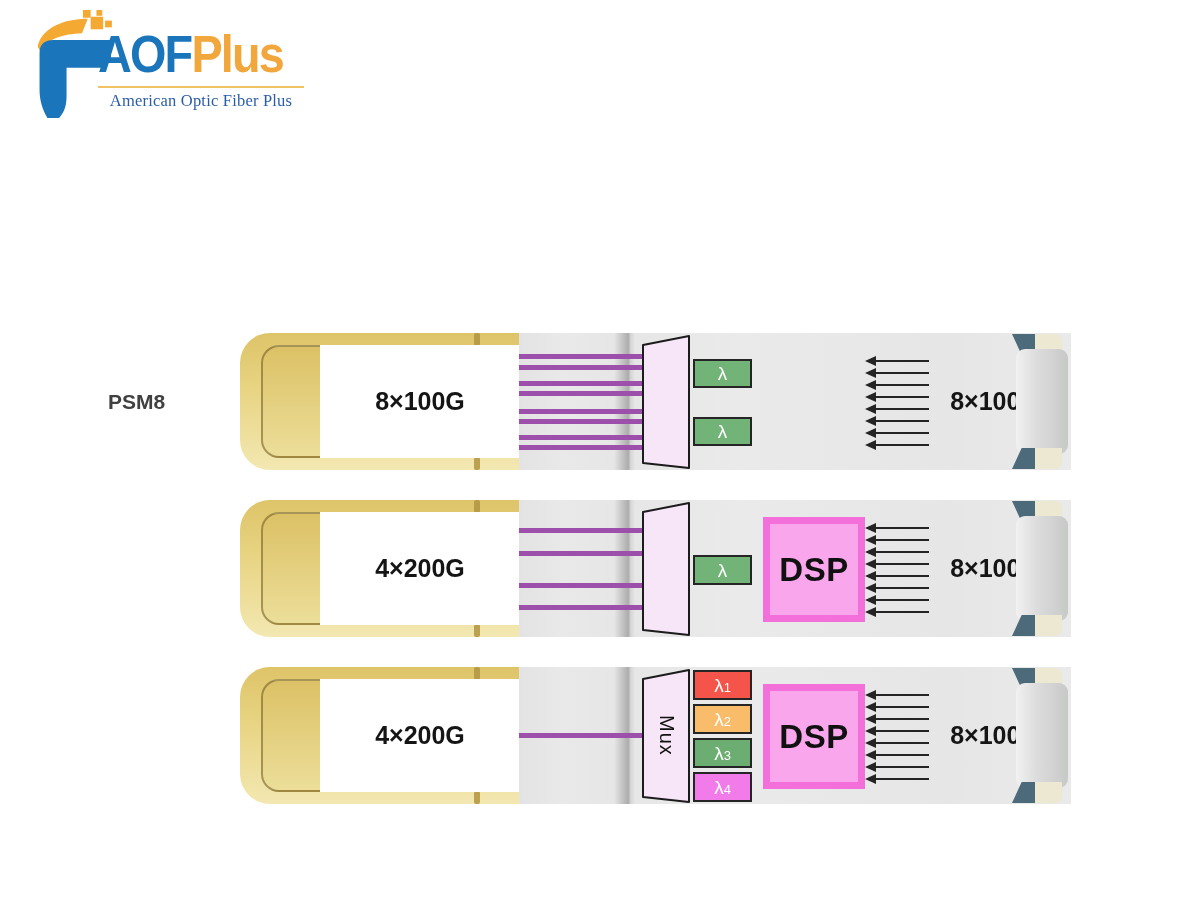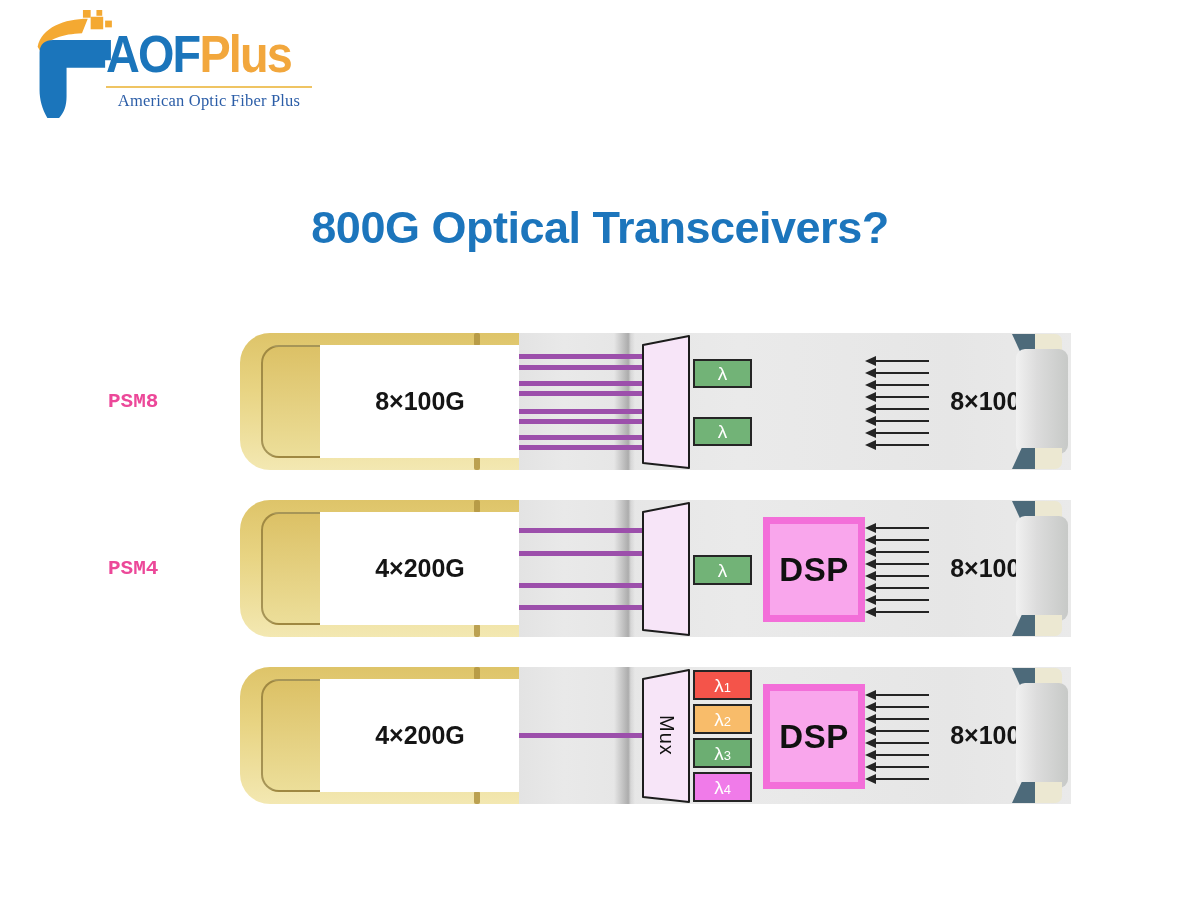--- a/index.html
+++ b/index.html
@@ -4,40 +4,40 @@
 <style>
   html,body { margin:0; padding:0; background:#ffffff; }
   .canvas {
     position:relative; width:1200px; height:900px; background:#ffffff;
     font-family:"Liberation Sans", sans-serif; overflow:hidden;
   }
 
   
   .logo { position:absolute; left:22px; top:6px; width:300px; height:115px; }
   .logo-mark { position:absolute; left:0; top:4px; }
-  .logo-text { position:absolute; left:84px; top:18px; width:215px; }
+  .logo-text { position:absolute; left:76px; top:18px; width:215px; }
   .brand { font-size:52px; font-weight:700; letter-spacing:-2px; line-height:60px;
            transform:scaleX(.9); transform-origin:left center; white-space:nowrap; }
   .brand-aof  { color:#1B75BB; }
   .brand-plus { color:#F2A73D; }
   .brand-rule { height:2px; background:#EFC463; width:206px; margin:2px 0 3px 0; }
   .tagline { font-family:"Liberation Serif", serif; font-size:16.5px; color:#2B5DA7;
              letter-spacing:.2px; text-align:center; width:206px; }
 
   
   .title { position:absolute; top:141px; left:0; width:1200px; margin:0;
            text-align:center; font-size:45px; font-weight:700; color:#1C75BC;
            line-height:58px; letter-spacing:-.5px; }
 
   
   #diagram { position:absolute; left:0; top:0; width:1200px; height:900px; }
   .row { position:absolute; left:0; width:1200px; height:137px; }
 
   .row-label { position:absolute; left:108px; top:0; height:137px; display:flex;
-               align-items:center; font-size:21px; font-weight:700; color:#ec4899;font-family:Liberation Mono, monospace; }
+               align-items:center; font-size:21px; font-weight:700; color:#404040; }
 
   .gold-connector { position:absolute; left:240px; top:0; width:280px; height:137px;
     border-radius:30px 0 0 30px;
     background:linear-gradient(180deg,#DEC469 0%,#E8D483 42%,#F3E8B2 100%); }
   .gold-inner { position:absolute; left:21px; top:12px; right:0; bottom:12px;
     border:2px solid rgba(110,90,35,.55); border-right:none; border-radius:18px 0 0 18px;
     background:linear-gradient(180deg,#DCC166,#ECDE99); }
   .notch { position:absolute; left:234px; width:6px; height:13px; background:#B29441;
            opacity:.85; border-radius:2px; }
   .notch-top { top:0; } .notch-bottom { bottom:0; }
@@ -109,21 +109,20 @@
       <div class="brand">
         <span class="brand-aof">AOF</span><span class="brand-plus">Plus</span>
       </div>
       <div class="brand-rule"></div>
       <div class="tagline">American Optic Fiber Plus</div>
     </div>
   </div>
 
   <h1 class="title">
     <br>
-    <span>800G Optical Transceivers?</span>
   </h1>
 
   <div id="diagram">
     <div class="row" style="top: 333px;">
       <div class="row-label">PSM8</div>
 
       <div class="gold-connector">
         <div class="gold-inner"></div>
         <div class="notch notch-top"></div>
         <div class="notch notch-bottom"></div>
@@ -204,21 +203,20 @@
         </div>
         <div class="edge-body"></div>
         <div class="tab tab-bottom">
           <div class="tab-dark dark-b"></div>
           <div class="tab-cream cream-b"></div>
         </div>
       </div>
     </div>
 
     <div class="row" style="top: 500px;">
-      <div class="row-label">PSM4</div>
 
       <div class="gold-connector">
         <div class="gold-inner"></div>
         <div class="notch notch-top"></div>
         <div class="notch notch-bottom"></div>
         <div class="input-box">
           <span class="rate-text input-label">4×200G</span>
         </div>
       </div>
 

